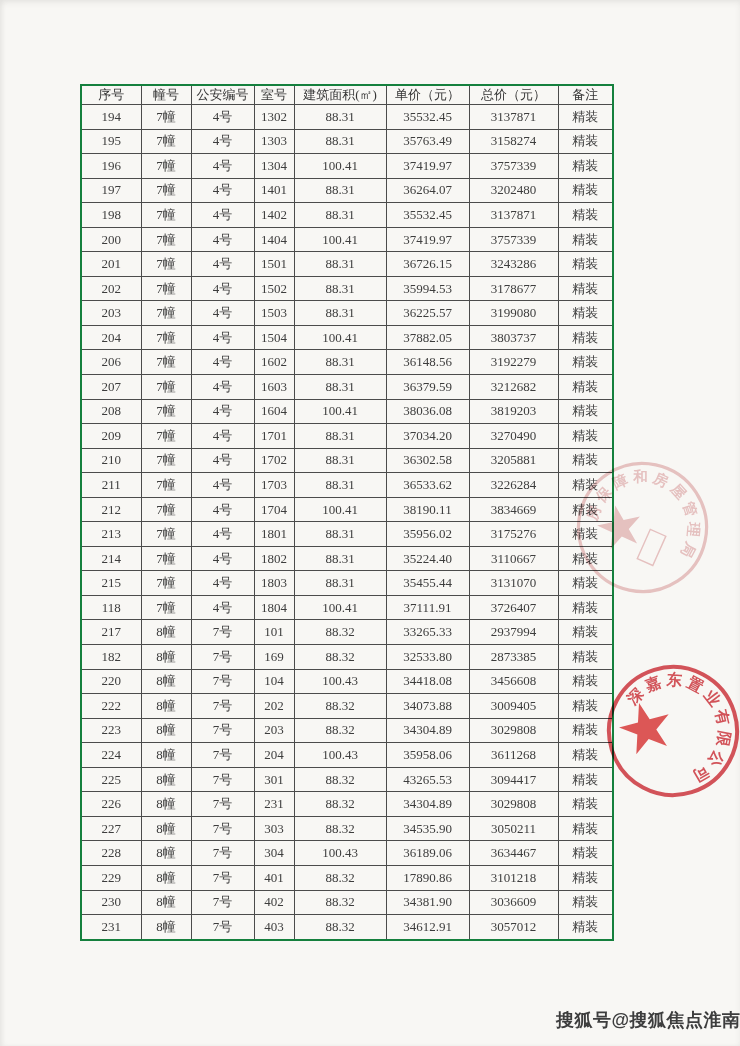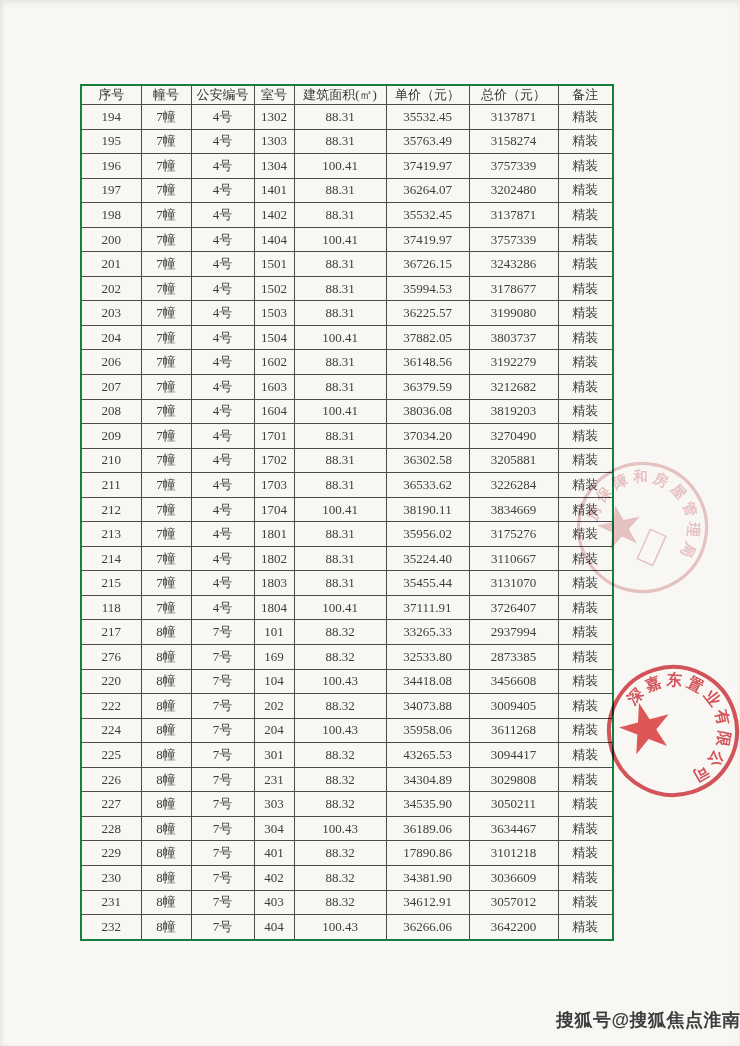--- a/index.html
+++ b/index.html
@@ -277,21 +277,21 @@
           <td>217</td>
           <td>8幢</td>
           <td>7号</td>
           <td>101</td>
           <td>88.32</td>
           <td>33265.33</td>
           <td>2937994</td>
           <td>精装</td>
         </tr>
         <tr>
-          <td>276</td>
+          <td>182</td>
           <td>8幢</td>
           <td>7号</td>
           <td>169</td>
           <td>88.32</td>
           <td>32533.80</td>
           <td>2873385</td>
           <td>精装</td>
         </tr>
         <tr>
           <td>220</td>
@@ -307,20 +307,30 @@
           <td>222</td>
           <td>8幢</td>
           <td>7号</td>
           <td>202</td>
           <td>88.32</td>
           <td>34073.88</td>
           <td>3009405</td>
           <td>精装</td>
         </tr>
         <tr>
+          <td>223</td>
+          <td>8幢</td>
+          <td>7号</td>
+          <td>203</td>
+          <td>88.32</td>
+          <td>34304.89</td>
+          <td>3029808</td>
+          <td>精装</td>
+        </tr>
+        <tr>
           <td>224</td>
           <td>8幢</td>
           <td>7号</td>
           <td>204</td>
           <td>100.43</td>
           <td>35958.06</td>
           <td>3611268</td>
           <td>精装</td>
         </tr>
         <tr>
@@ -384,30 +394,20 @@
           <td>精装</td>
         </tr>
         <tr>
           <td>231</td>
           <td>8幢</td>
           <td>7号</td>
           <td>403</td>
           <td>88.32</td>
           <td>34612.91</td>
           <td>3057012</td>
-          <td>精装</td>
-        </tr>
-        <tr>
-          <td>232</td>
-          <td>8幢</td>
-          <td>7号</td>
-          <td>404</td>
-          <td>100.43</td>
-          <td>36266.06</td>
-          <td>3642200</td>
           <td>精装</td>
         </tr>
       </tbody>
   </table>
 
   <svg id="stamp-gov" class="stamp" width="165" height="165" viewBox="0 0 165 165">
     <g transform="rotate(12 82.5 82.5)">
       <circle cx="82.5" cy="82.5" r="64" fill="none" stroke="#d98f92" stroke-width="3.2"></circle>
       <defs>
         <path id="govArc" d="M 36.5,82.5 a 46,46 0 1,1 92,0 a 46,46 0 1,1 -92,0" fill="none"></path>

